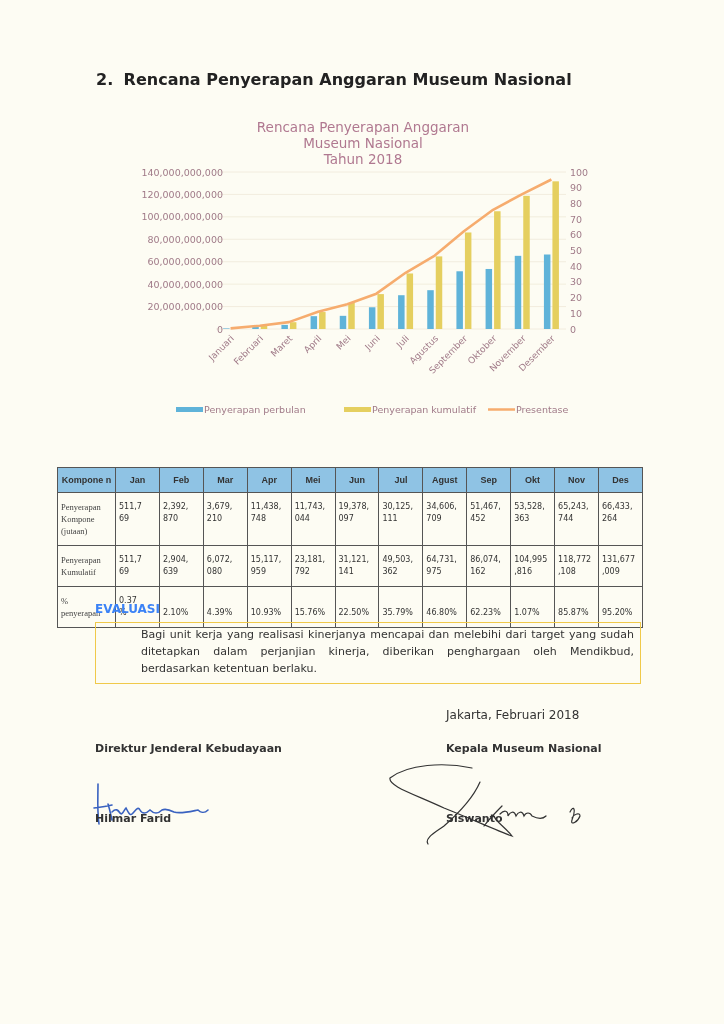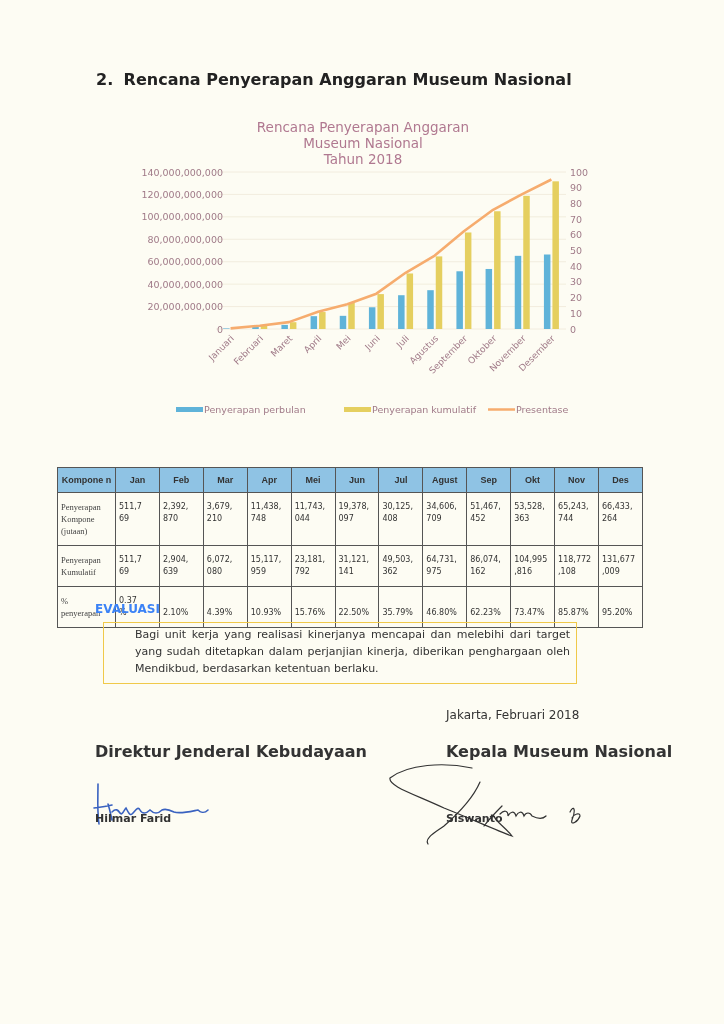--- a/index.html
+++ b/index.html
@@ -29,29 +29,29 @@
   }
   table.data td.rowhead { font-family: "Liberation Serif", serif; font-size: 8.5px; color: #444; }
   table.data td.pct { vertical-align: bottom; }
   table.data td.right { text-align: left; }
 
   .eval-title {
     position: absolute; left: 95px; top: 602px; font-weight: bold; font-size: 12px;
     font-family: "DejaVu Sans", sans-serif; color: #3b82f6;
   }
   .eval-box {
-    position: absolute; left: 103px; top: 622px; width: 474px; height: 62px;
-    border: 1px solid #f0c94a; box-sizing: border-box; padding: 3px 6px 0 31px;
+    position: absolute; left: 95px; top: 622px; width: 546px; height: 62px;
+    border: 1px solid #f0c94a; box-sizing: border-box; padding: 3px 6px 0 45px;
   }
   .eval-box p {
     margin: 0; font-family: "DejaVu Sans", sans-serif; font-size: 11px; line-height: 17px;
     text-align: justify; color: #333;
   }
   .place-date { position: absolute; left: 446px; top: 708px; font-size: 12px; font-family: "DejaVu Sans", sans-serif; color: #333; }
-  .sign-title { position: absolute; top: 742px; font-weight: bold; font-size: 16px; font-family: "DejaVu Sans", sans-serif; color: #333; }
+  .sign-title { position: absolute; top: 742px; font-weight: bold; font-size: 11px; font-family: "DejaVu Sans", sans-serif; color: #333; }
   .sign-name { position: absolute; top: 812px; font-weight: bold; font-size: 11px; font-family: "DejaVu Sans", sans-serif; color: #333; }
   .left-col { left: 95px; }
   .right-col { left: 446px; }
   .signature { position: absolute; }
 </style>
 </head>
 <body>
 
 <div class="section-heading">
   <span class="num">2.</span>
@@ -198,21 +198,21 @@
         <td>
           <div>11,743,</div>
           <div>044</div>
         </td>
         <td>
           <div>19,378,</div>
           <div>097</div>
         </td>
         <td>
           <div>30,125,</div>
-          <div>408</div>
+          <div>111</div>
         </td>
         <td>
           <div>34,606,</div>
           <div>709</div>
         </td>
         <td>
           <div>51,467,</div>
           <div>452</div>
         </td>
         <td>
@@ -309,21 +309,21 @@
         <td class="pct">
           <div>35.79%</div>
         </td>
         <td class="pct">
           <div>46.80%</div>
         </td>
         <td class="pct">
           <div>62.23%</div>
         </td>
         <td class="pct">
-          <div>73.47%</div>
+          <div>1.07%</div>
         </td>
         <td class="pct">
           <div>85.87%</div>
         </td>
         <td class="pct right">
           <div>95.20%</div>
         </td>
       </tr>
     </tbody>
 </table>

